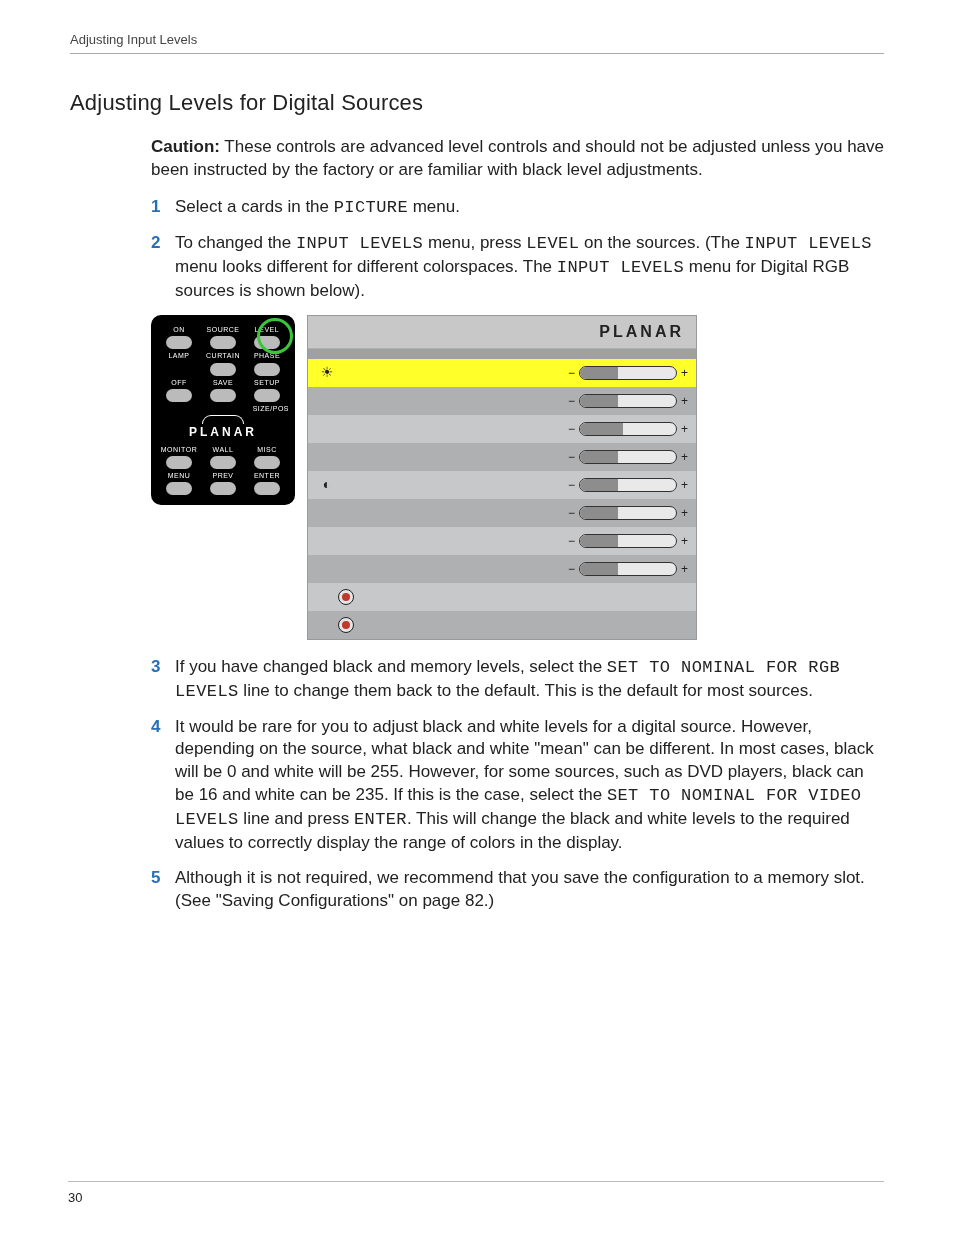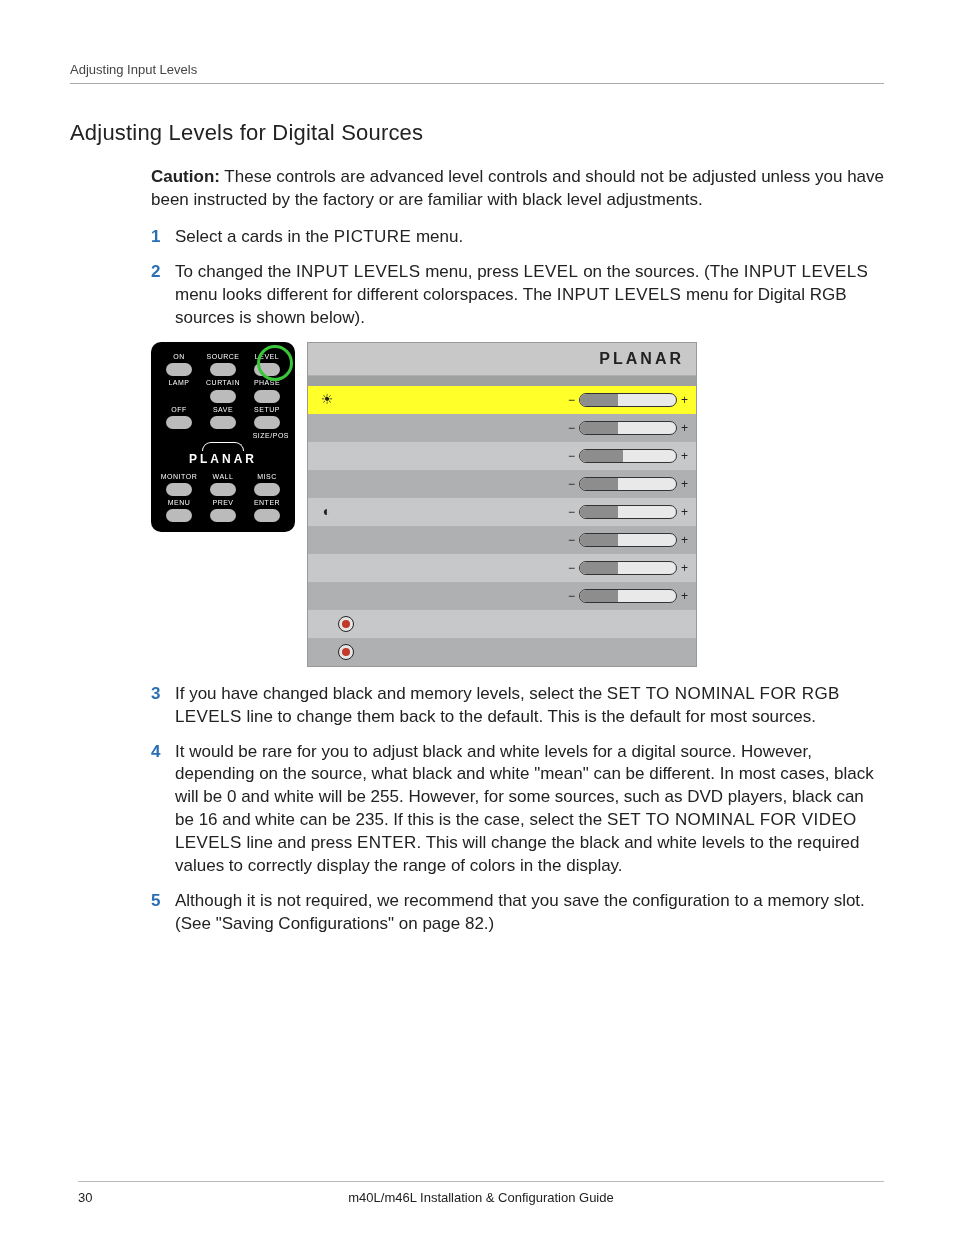--- a/index.html
+++ b/index.html
@@ -6,21 +6,21 @@
     margin: 0;
     font-family: "Segoe UI", "Myriad Pro", Arial, sans-serif;
     font-size: 16px;
     color: #222;
     background: #fff;
   }
   .page {
     width: 954px;
     height: 1235px;
     box-sizing: border-box;
-    padding: 62px 70px 30px 70px;
+    padding: 32px 70px 30px 70px;
     position: relative;
   }
   .running-head {
     font-size: 13px;
     color: #444;
     margin-bottom: 6px;
   }
   .topline { border-bottom: 1px solid #aaa; margin-bottom: 36px; }
   h1.section {
     font-family: "Arial Narrow", "Helvetica Neue", sans-serif;
@@ -29,21 +29,21 @@
     letter-spacing: .2px;
     margin: 0 0 20px 0;
     color: #222;
   }
   .body-text {
     margin-left: 81px;
     line-height: 1.35;
     font-size: 17px;
   }
   .body-text p { margin: 0 0 14px 0; }
-  .sc { font-variant: small-caps; letter-spacing: .4px; font-family: Liberation Sans, sans-serif; }
+  .sc { font-variant: small-caps; letter-spacing: .4px; font-family: Liberation Mono, monospace; }
   .num-list .item { display:flex; margin-bottom:12px; }
   .num-list .num { color:#2a6fb5; font-weight:600; width:24px; flex:0 0 24px; font-size:17px; }
   .num-list .txt { flex:1; }
   .caution { font-weight:700; }
 
   
   .figure {
     margin: 8px 0 16px 0;
     display:flex;
     align-items:flex-start;
@@ -142,21 +142,21 @@
   .radio {
     width:14px;height:14px;border:1px solid #222;border-radius:50%;
     display:flex;align-items:center;justify-content:center;
     background:#e5e5e5;
   }
   .radio .dot { width:8px;height:8px;background:#c0392b;border-radius:50%; }
 
   .footer {
     position:absolute;
     bottom: 30px;
-    left: 78px;
+    left: 68px;
     right: 70px;
     border-top:1px solid #bbb;
     padding-top:8px;
     font-size:13px;
     display:flex;
     gap:24px;
   }
   .footer .pg { width:140px; }
   .footer .doc { flex:1; text-align:center; }
 </style>
@@ -375,16 +375,15 @@
       </div>
       <div class="item">
         <div class="num">5</div>
         <div class="txt">Although it is not required, we recommend that you save the configuration to a memory slot. (See "Saving Configurations" on page 82.)</div>
       </div>
     </div>
   </div>
 
   <div class="footer">
     <div class="pg">30</div>
-    <div class="doc">m40L/m46L Installation &amp; Configuration Guide</div>
     <div class="pg"></div>
   </div>
 </div>
 
 </body></html>

